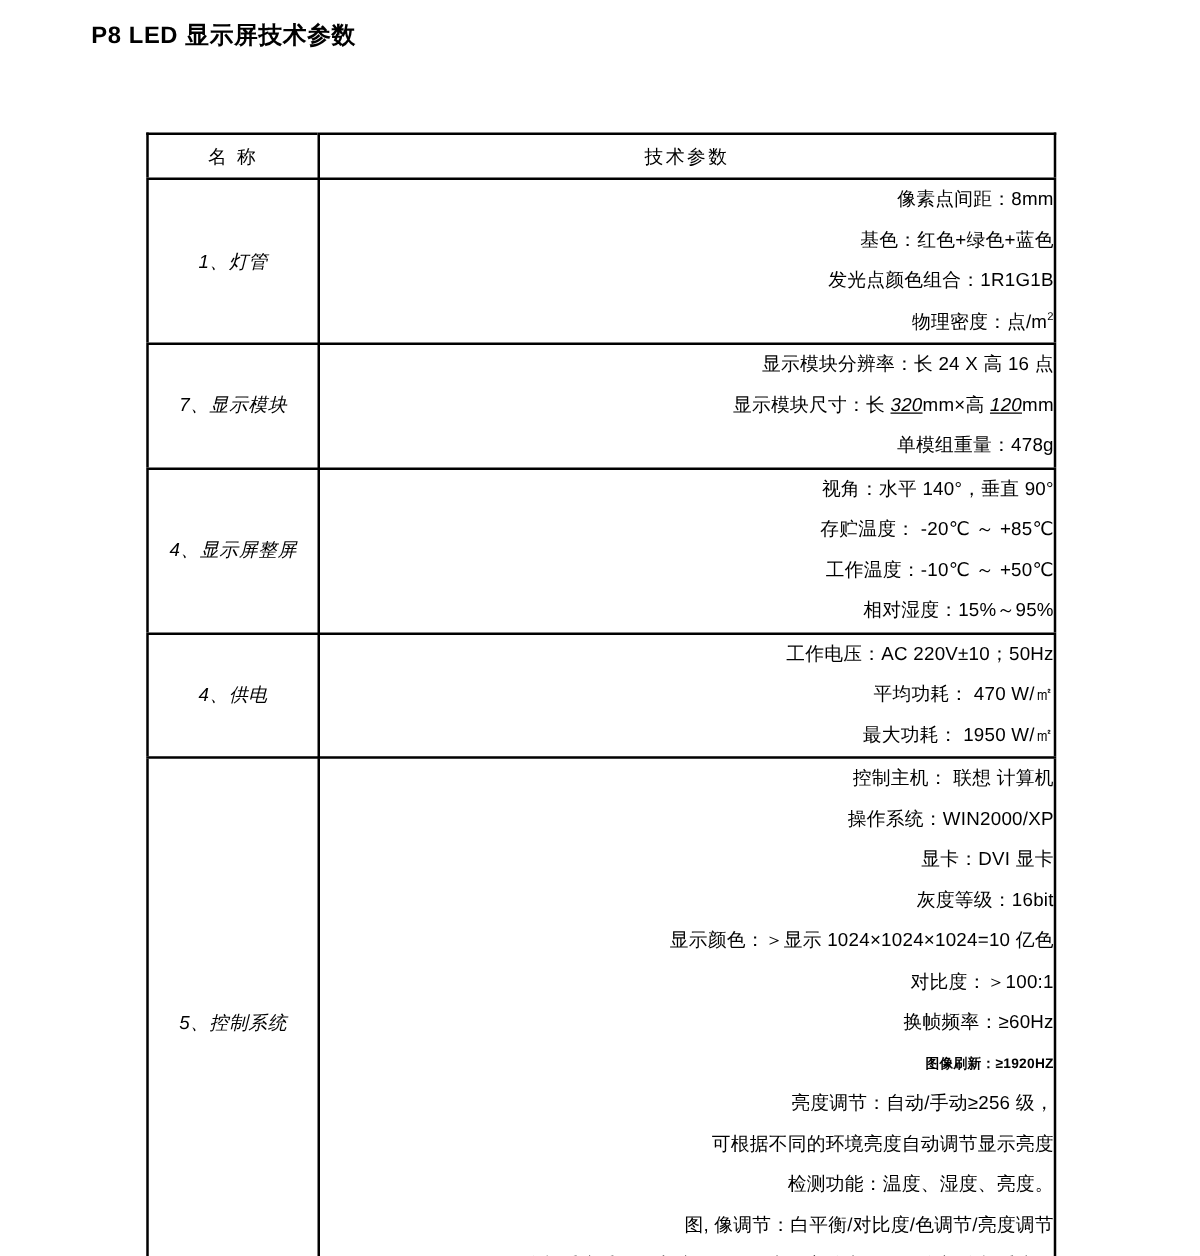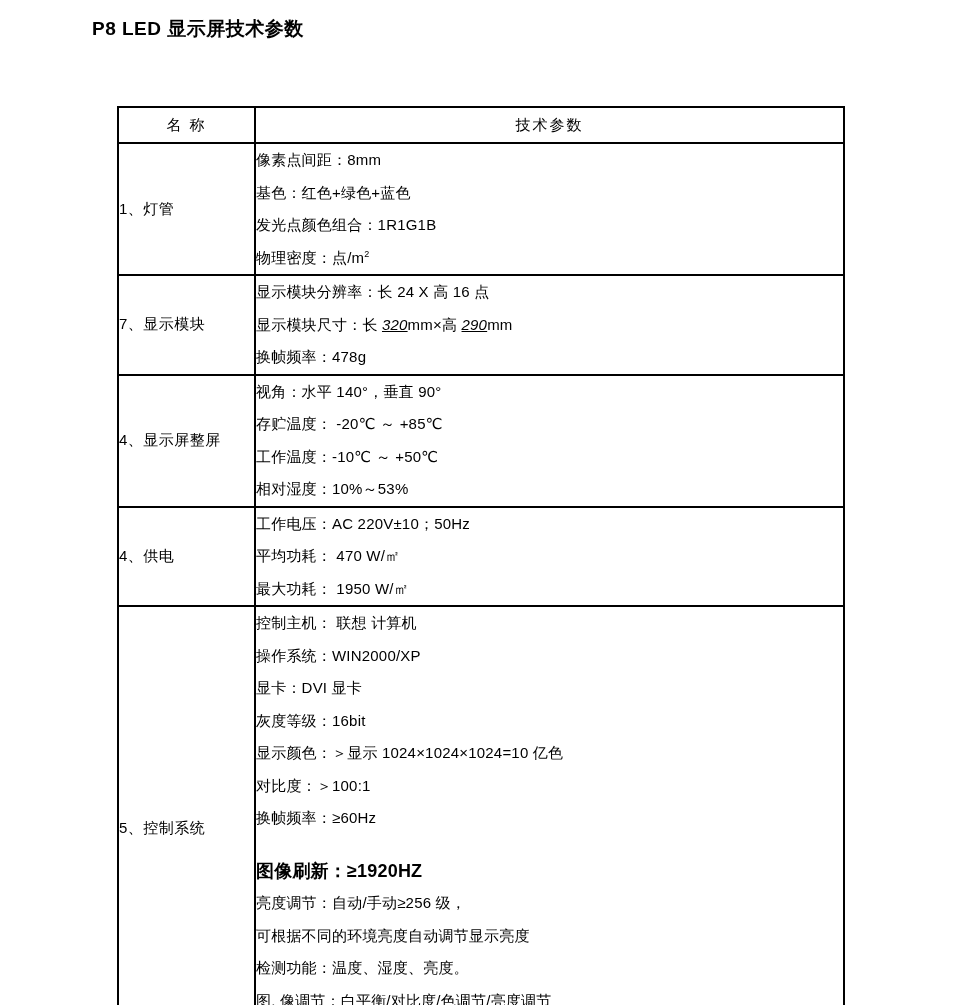--- a/index.html
+++ b/index.html
@@ -19,21 +19,21 @@
   .page {
     position: relative;
     width: 960px;
     height: 1005px;
     background: #ffffff;
   }
 
   
   .doc-title {
     position: absolute;
-    left: 92px;
+    left: 73px;
     top: 16px;
     font-size: 19px;
     font-weight: bold;
     letter-spacing: 0.5px;
     line-height: 26px;
     white-space: nowrap;
   }
 
   
   .spec-table {
@@ -60,45 +60,45 @@
   .hdr-cell {
     height: 34px;
     text-align: center;
     font-size: 15px;
     letter-spacing: 2px;
     border-bottom: 2px solid #000 !important;
   }
   .hdr-cell.name-col { border-right: 2px solid #000 !important; }
 
   .name-cell {
-    text-align: left;
+    text-align: center;
     font-size: 15px;
     letter-spacing: 0.5px;
     border-right: 2px solid #000 !important;
     border-top: 2px solid #000 !important;
     border-bottom: 2px solid #000 !important;
     padding: 0 4px;
+    font-style: italic;
   }
   .value-cell {
-    text-align: left;
+    text-align: right;
     padding: 9px 0 9px 9px;
     border-top: 2px solid #000 !important;
     border-bottom: 2px solid #000 !important;
   }
 
   .line {
     font-size: 15px;
     line-height: 32.5px;
     white-space: nowrap;
     letter-spacing: 0.2px;
   }
   .line.big {
     font-weight: bold;
-    font-size: 18px;
-    margin-top: 20px;
+    font-size: 11px;
   }
   .u { text-decoration: underline; font-style: italic; }
   sup { font-size: 9px; vertical-align: super; line-height: 0; }
 </style>
 </head>
 <body>
 
 <div class="page">
 
   <div class="doc-title">P8 LED 显示屏技术参数</div>
@@ -121,31 +121,31 @@
             <div class="line">像素点间距：8mm</div>
             <div class="line">基色：红色+绿色+蓝色</div>
             <div class="line">发光点颜色组合：1R1G1B</div>
             <div class="line">物理密度：点/m<sup>2</sup></div>
           </td>
         </tr>
         <tr>
           <td class="name-cell">7、显示模块</td>
           <td class="value-cell">
             <div class="line">显示模块分辨率：长 24   X  高 16 点</div>
-            <div class="line">显示模块尺寸：长 <span class="u">320</span>mm×高 <span class="u">290</span>mm</div>
-            <div class="line">换帧频率：478g</div>
+            <div class="line">显示模块尺寸：长 <span class="u">320</span>mm×高 <span class="u">120</span>mm</div>
+            <div class="line">单模组重量：478g</div>
           </td>
         </tr>
         <tr>
           <td class="name-cell">4、显示屏整屏</td>
           <td class="value-cell">
             <div class="line">视角：水平 140°，垂直 90°</div>
             <div class="line">存贮温度： -20℃ ～ +85℃</div>
             <div class="line">工作温度：-10℃ ～ +50℃</div>
-            <div class="line">相对湿度：10%～53%</div>
+            <div class="line">相对湿度：15%～95%</div>
           </td>
         </tr>
         <tr>
           <td class="name-cell">4、供电</td>
           <td class="value-cell">
             <div class="line">工作电压：AC 220V±10；50Hz</div>
             <div class="line">平均功耗： 470 W/㎡</div>
             <div class="line">最大功耗： 1950 W/㎡</div>
           </td>
         </tr>

